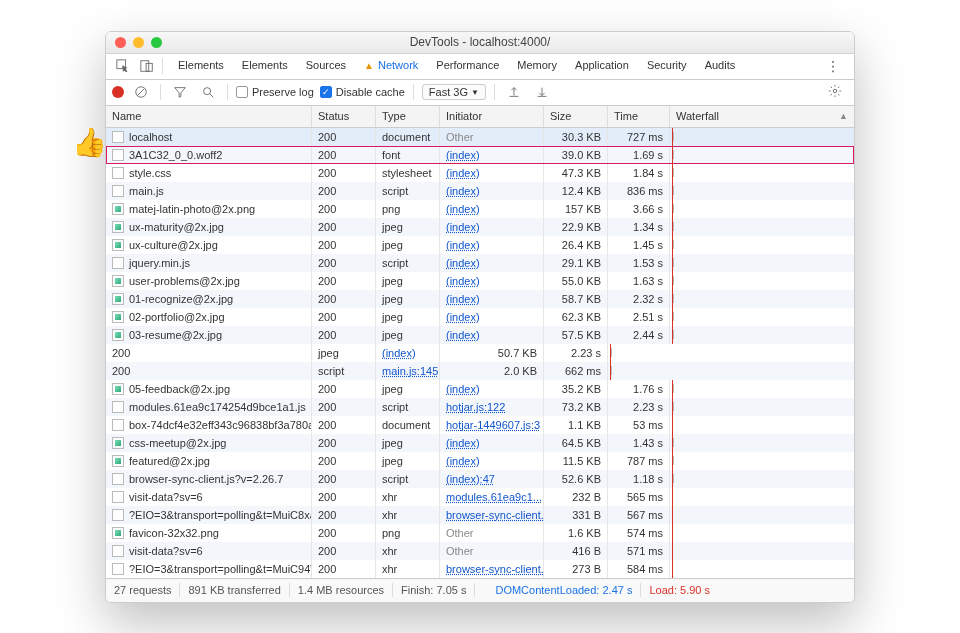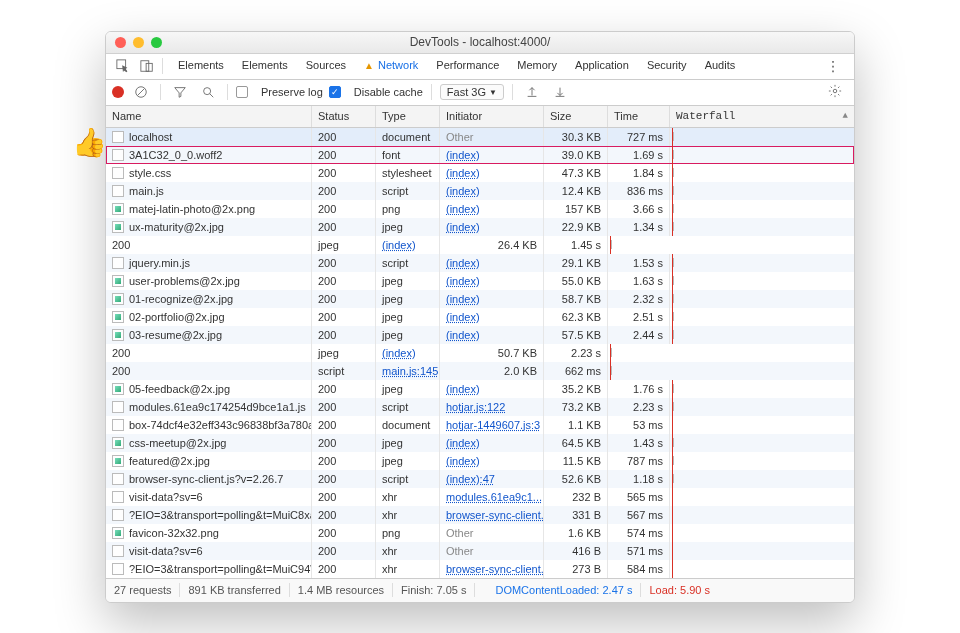--- a/index.html
+++ b/index.html
@@ -65,33 +65,33 @@
   
   .toolbar {
     height: 26px; border-bottom:1px solid #ccc;
     display:flex; align-items:center; padding: 0 6px; gap:6px;
     font-size:11px; color:#333; background:#fff;
   }
   .rec { width:12px;height:12px;border-radius:50%;background:#d93025;}
   .divider { width:1px; height:16px; background:#ddd; margin:0 2px;}
   .chk { width:12px;height:12px; border:1px solid #999; border-radius:2px; display:inline-flex; align-items:center; justify-content:center; font-size:9px; color:#fff;}
   .chk.on { background:#1a73e8; border-color:#1a73e8;}
-  .chklabel { display:flex; align-items:center; gap:13px;}
+  .chklabel { display:flex; align-items:center; gap:4px;}
   .throttle { display:flex; align-items:center; gap:3px; padding:1px 6px; border:1px solid #ccc; border-radius:3px; font-size:11px; background:#fbfbfb;}
   .gear { margin-left:auto; padding:0 6px; color:#555;}
   
   .thead {
     height: 22px; display:grid;
     grid-template-columns: 206px 64px 64px 104px 64px 62px 1fr;
     border-bottom: 1px solid #ccc;
     background:#f4f4f4;
     font-size:11px; color:#333;
   }
   .th { display:flex; align-items:center; padding:0 6px; border-right:1px solid #ddd; }
-  .th:last-child { border-right:none; justify-content:flex-start;font-family:Liberation Mono, monospace; }
+  .th:last-child { border-right:none; justify-content:flex-start; }
   .th .sort { margin-left:auto; color:#888; font-size:9px;}
   
   .tbody { overflow:auto; }
   .row {
     height: 18px; display:grid;
     grid-template-columns: 206px 64px 64px 104px 64px 62px 1fr;
     font-size:11px;
     background:#fff;
   }
   .row:nth-child(even){ background:#f3f7fc; }
@@ -391,20 +391,24 @@
           <div class="wf">
             <div class="bar wait" style="left: 0%; width: 20%;"></div>
             <div class="bar " style="left: 20%; width: 8%;"></div>
             <div class="bar green" style="left: 28%; width: 2%;"></div>
             <div class="t0" style="left: 39%;"></div>
             <div class="t1" style="left: 92%;"></div>
           </div>
         </div>
       </div>
       <div class="row">
+        <div class="td">
+          <span class="fileicon img"></span>
+          <span>ux-culture@2x.jpg</span>
+        </div>
         <div class="td">200</div>
         <div class="td">jpeg</div>
         <div class="td">
           <a class="init">(index)</a>
         </div>
         <div class="td size">26.4 KB</div>
         <div class="td time">1.45 s</div>
         <div class="td">
           <div class="wf">
             <div class="bar wait" style="left: 0%; width: 20%;"></div>

